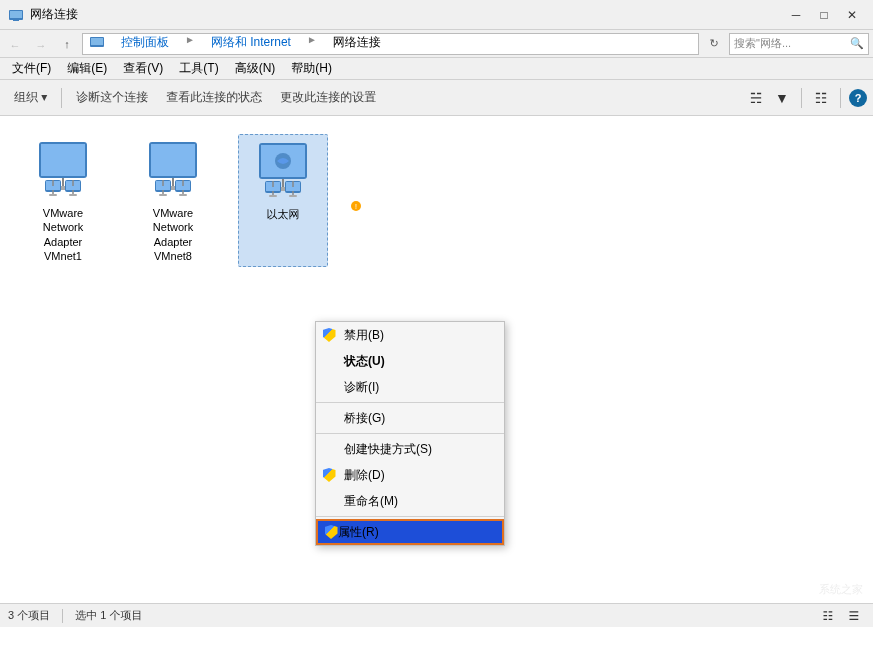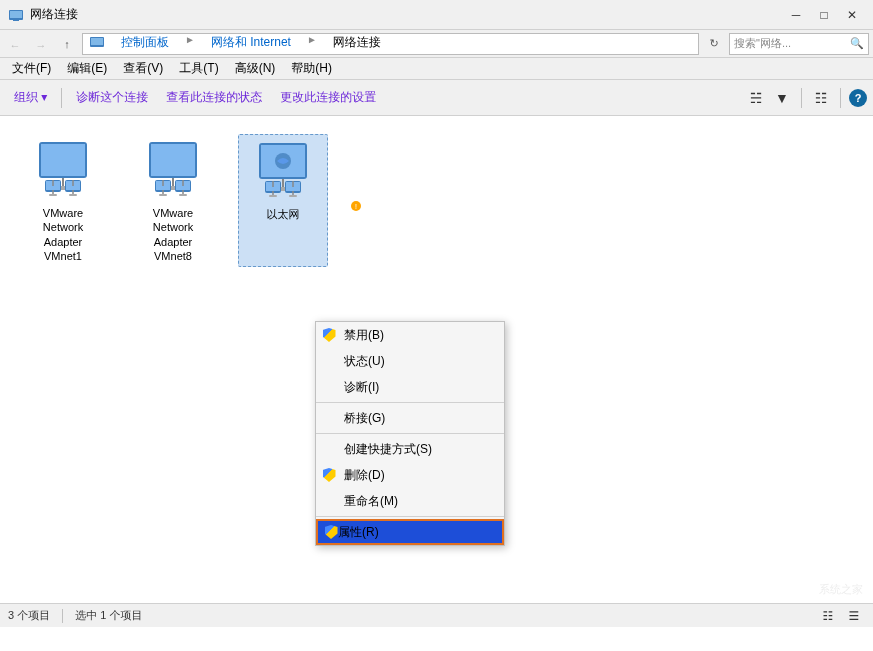--- a/index.html
+++ b/index.html
@@ -127,21 +127,21 @@
       border-bottom: 1px solid #d0d0d0;
       gap: 2px;
     }
     .toolbar-btn {
       height: 28px;
       border: none;
       background: transparent;
       cursor: pointer;
       padding: 0 8px;
       font-size: 12px;
-      color: #6d28d9;
+      color: #404040;
       display: flex;
       align-items: center;
       gap: 3px;
       border-radius: 2px;
     }
     .toolbar-sep {
       width: 1px;
       height: 20px;
       background: #c0c0c0;
       margin: 0 4px;
@@ -248,21 +248,21 @@
       position: relative;
       color: #000;
     }
     .ctx-item.highlighted {
       background: #1d4ed8;
       border: 2px solid #e07020;
       color: #000;
       font-weight: normal;
       padding-left: 20px;
     }
-    .ctx-item.bold { font-weight: normal; text-align: center; }
+    .ctx-item.bold { font-weight: bold; text-align: center; }
     .ctx-sep {
       height: 1px;
       background: #d0d0d0;
       margin: 2px 0;
     }
     .ctx-shield {
       position: absolute;
       left: 6px;
       width: 14px;
       height: 14px;

